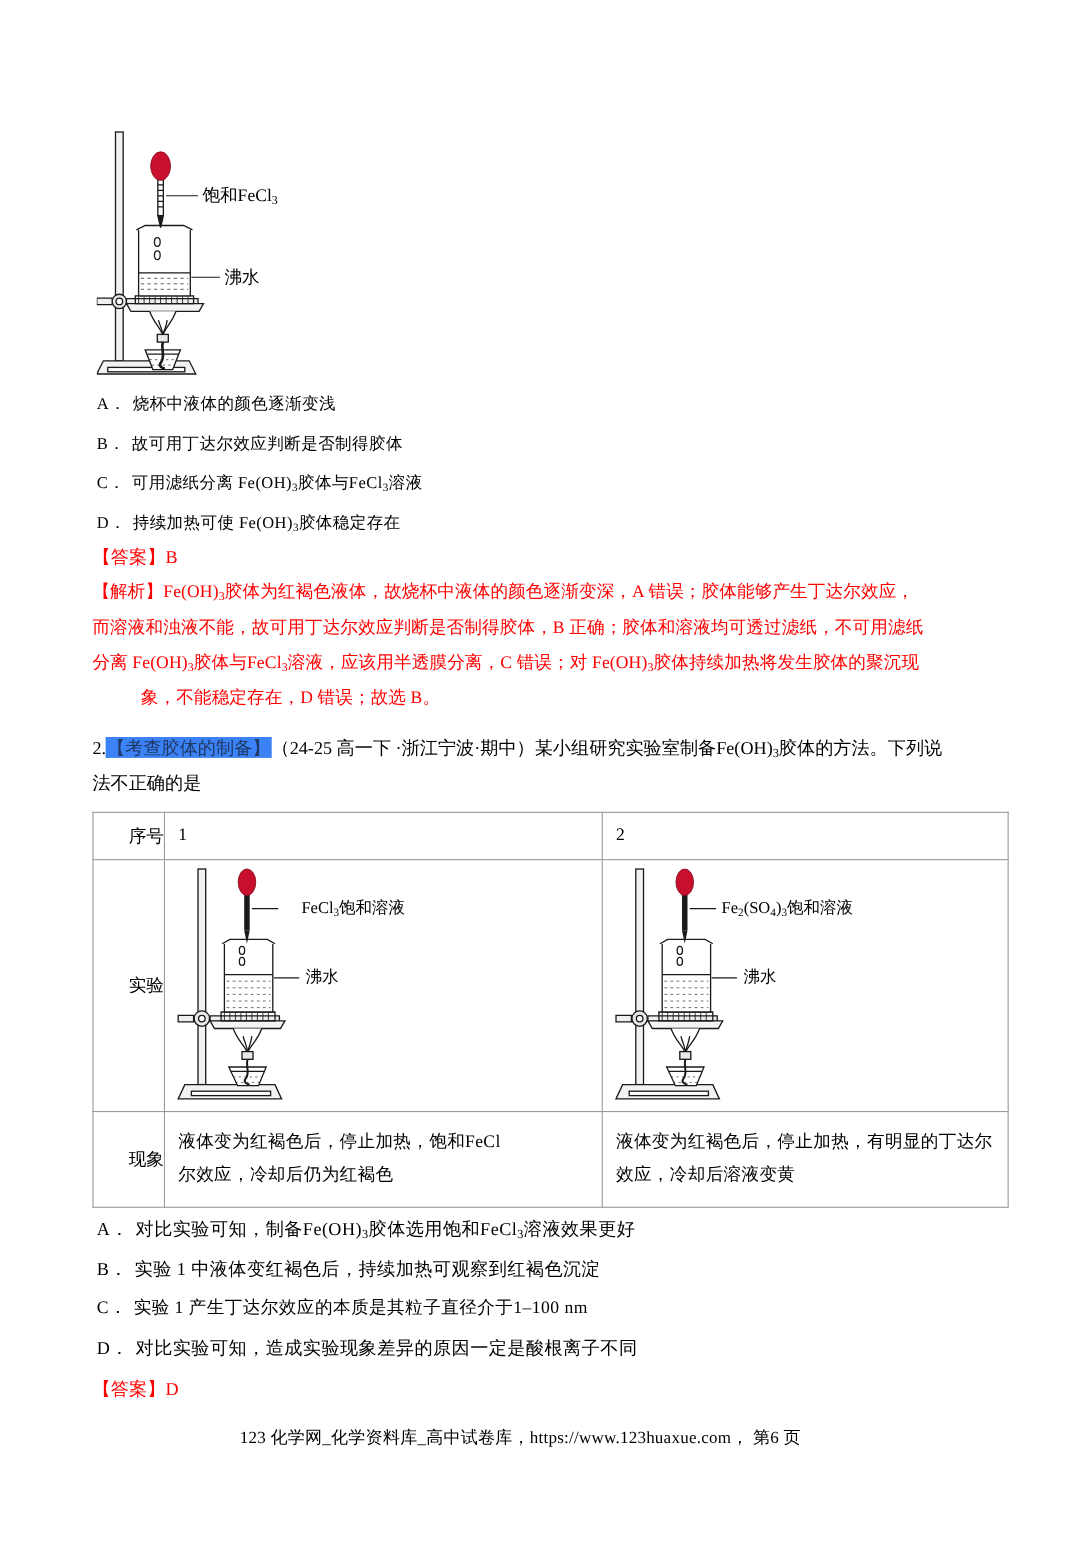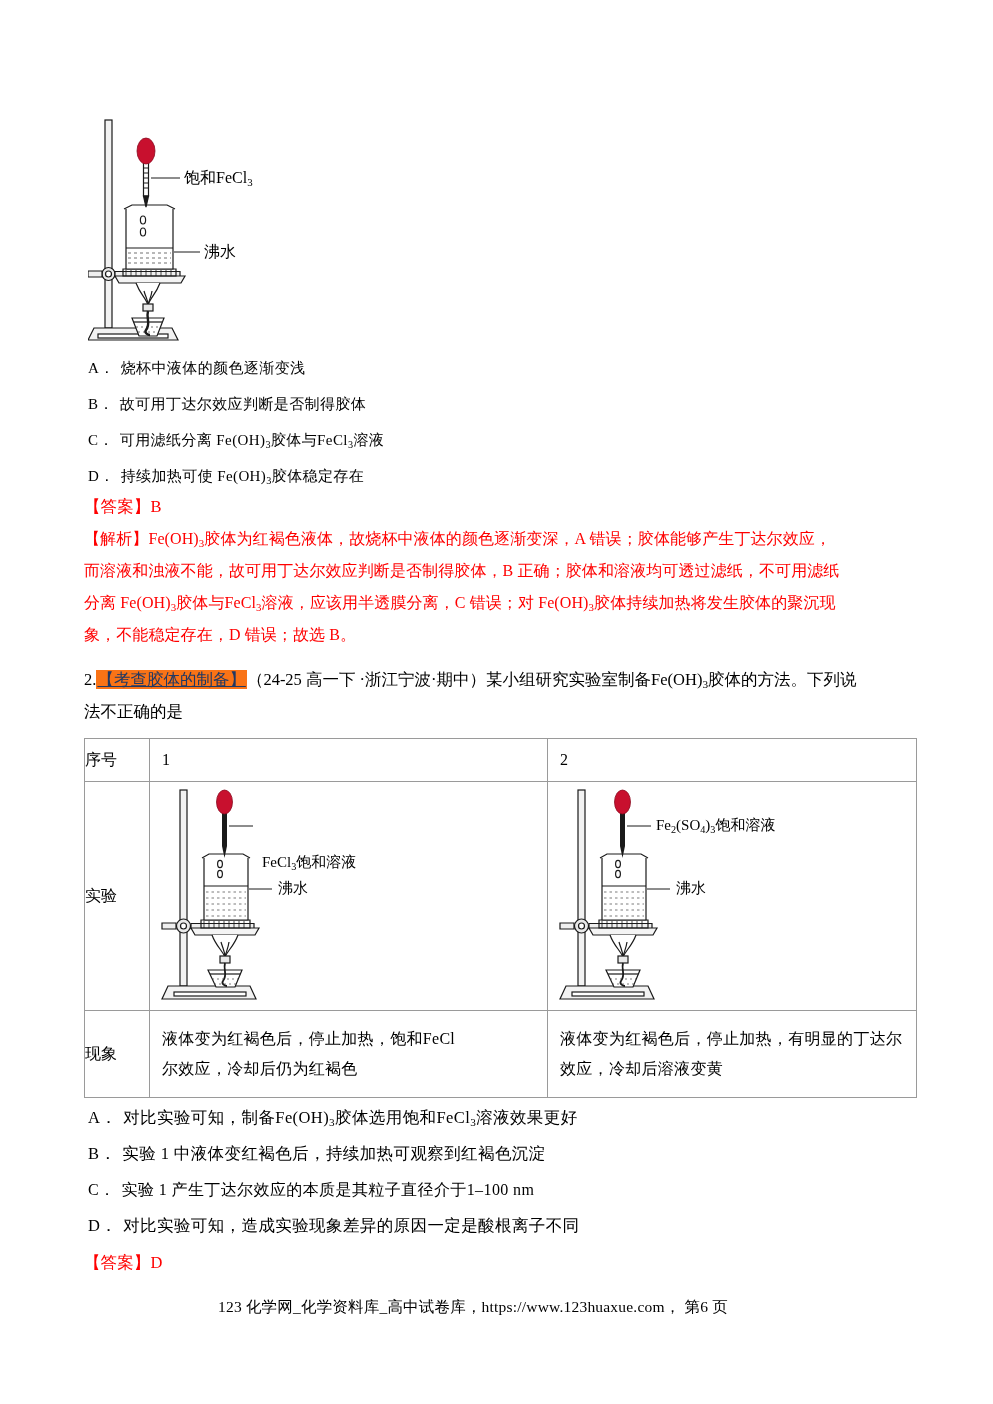--- a/index.html
+++ b/index.html
@@ -47,44 +47,43 @@
 
   
   .q2line {
     position: absolute;
     left: 84px;
     font-size: 16.5px;
     line-height: 20px;
     white-space: nowrap;
   }
   .tag {
-    background: #f97316;
+    background: #3b82f6;
     color: #1f3864;
     padding: 0 1px;
-    text-decoration: underline;
   }
 
   
   .tbl {
     position: absolute;
     left: 84px;
     top: 738px;
     width: 833px;
     border-collapse: collapse;
     table-layout: fixed;
   }
   .tbl td {
     border: 1px solid #9a9a9a;
     padding: 0;
     vertical-align: middle;
     font-size: 16px;
   }
   .cell-label {
     width: 64px;
-    text-align: left;
+    text-align: right;
     font-size: 16.5px;
   }
   .cell-idx { height: 42px; padding-left: 12px !important; font-size: 16px; }
   .cell-exp { height: 228px; }
   .cell-phe { height: 74px; padding: 6px 10px 6px 12px !important; }
   .phe-txt {
     font-size: 16px;
     line-height: 30px;
     letter-spacing: 0.3px;
   }
@@ -199,21 +198,21 @@
   <div class="redline" style="top:497px;text-align:right;">
     <span>【答案】</span><span>B</span>
   </div>
   <div class="redline small" style="top:529px;">
     【解析】Fe(OH)<sub>3</sub>胶体为红褐色液体，故烧杯中液体的颜色逐渐变深，A 错误；胶体能够产生丁达尔效应，
   </div>
   <div class="redline small" style="top:561px;">而溶液和浊液不能，故可用丁达尔效应判断是否制得胶体，B 正确；胶体和溶液均可透过滤纸，不可用滤纸</div>
   <div class="redline small" style="top:593px;">
     分离 Fe(OH)<sub>3</sub>胶体与FeCl<sub>3</sub>溶液，应该用半透膜分离，C 错误；对 Fe(OH)<sub>3</sub>胶体持续加热将发生胶体的聚沉现
   </div>
-  <div class="redline small" style="top:625px;">象，不能稳定存在，D 错误；故选 B。</div>
+  <div class="redline small" style="top:625px;margin-left:44px;">象，不能稳定存在，D 错误；故选 B。</div>
 
   <div class="q2line" style="top:670px;">
     <span>2.</span><span class="tag">【考查胶体的制备】</span><span>（24-25 高一下 ·浙江宁波·期中）</span><span>某小组研究实验室制备Fe(OH)<sub>3</sub>胶体的方法。下列说</span>
   </div>
   <div class="q2line" style="top:702px;">法不正确的是</div>
 
   <table class="tbl">
     <tbody>
         <tr>
       <td class="cell-label">序号</td>
@@ -257,21 +256,21 @@
               <path d="M67 179 C65 186, 70 191, 65 197 C63 200, 67 202, 69 202" stroke-width="1.8"></path>
               <rect x="64" y="28" width="5" height="34" fill="#1a1a1a" stroke="none"></rect>
               <path d="M64 62 L69 62 L66.5 74 Z" fill="#1a1a1a" stroke="none"></path>
             </g>
             <ellipse cx="66.5" cy="18" rx="8" ry="12" fill="#c8102e" stroke="#8a0a1f" stroke-width="0.8"></ellipse>
             <g stroke="#1a1a1a" stroke-width="1">
               <path d="M71 42 L95 42"></path>
               <path d="M91 105 L114 105"></path>
             </g>
           </svg>
-          <div style="position:absolute; left:112px; top:34px; font-size:15px; white-space:nowrap;margin-top:37px;">FeCl<sub>3</sub>饱和溶液</div>
+          <div style="position:absolute; left:124px; top:34px; font-size:15px; white-space:nowrap;">FeCl<sub>3</sub>饱和溶液</div>
           <div style="position:absolute; left:128px; top:97px; font-size:15px; white-space:nowrap;">沸水</div>
         </div>
       </td>
       <td class="cell-exp">
         <div style="position:relative; width:383px; height:228px;">
           <svg width="300" height="226" viewBox="0 0 300 226" style="position:absolute; left:8px; top:2px;">
             <g fill="none" stroke="#1a1a1a" stroke-width="1.2">
               <rect x="22" y="6" width="7" height="196" fill="#f2f2f2"></rect>
               <path d="M10 202 L92 202 L98 215 L4 215 Z" fill="#f2f2f2"></path>
               <rect x="16" y="208" width="72" height="4" fill="#ffffff"></rect>

